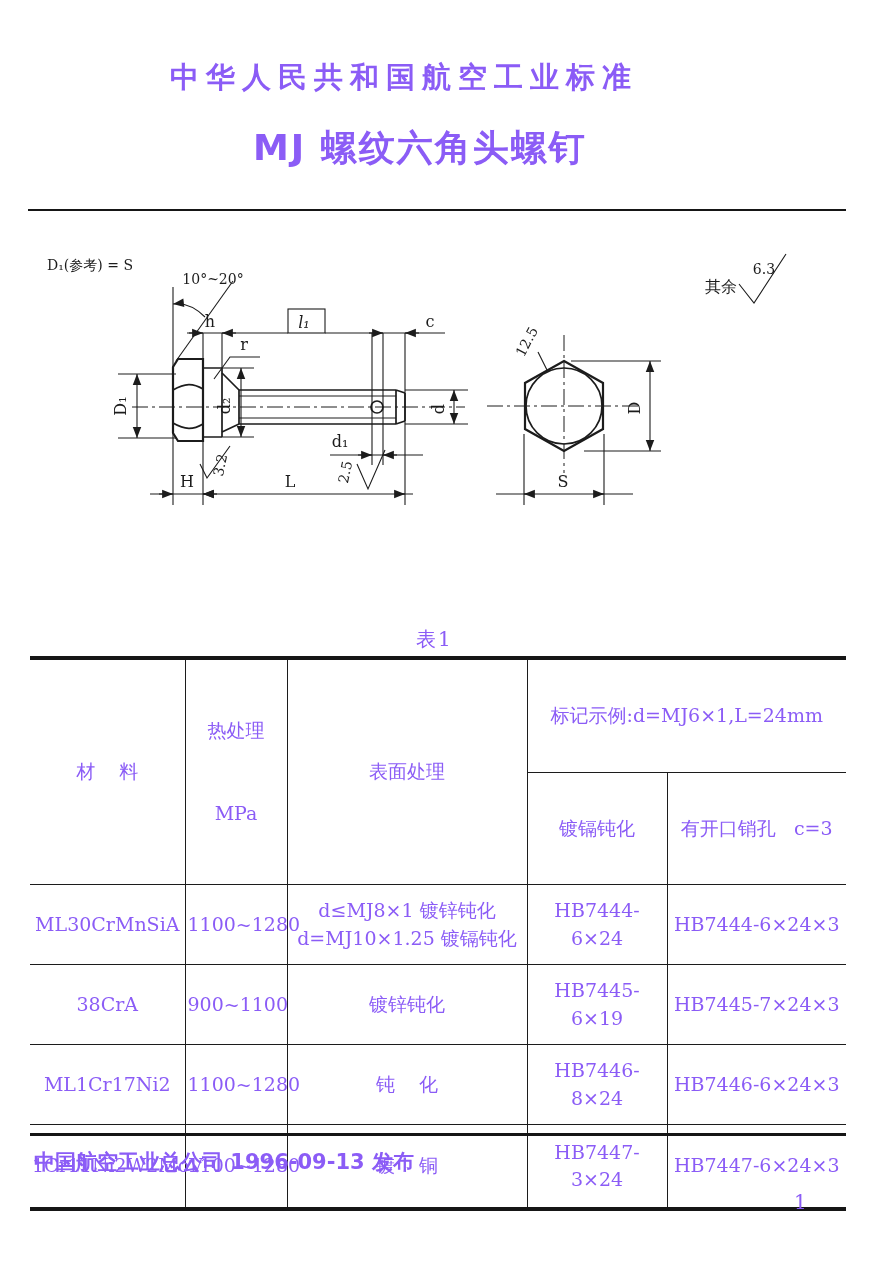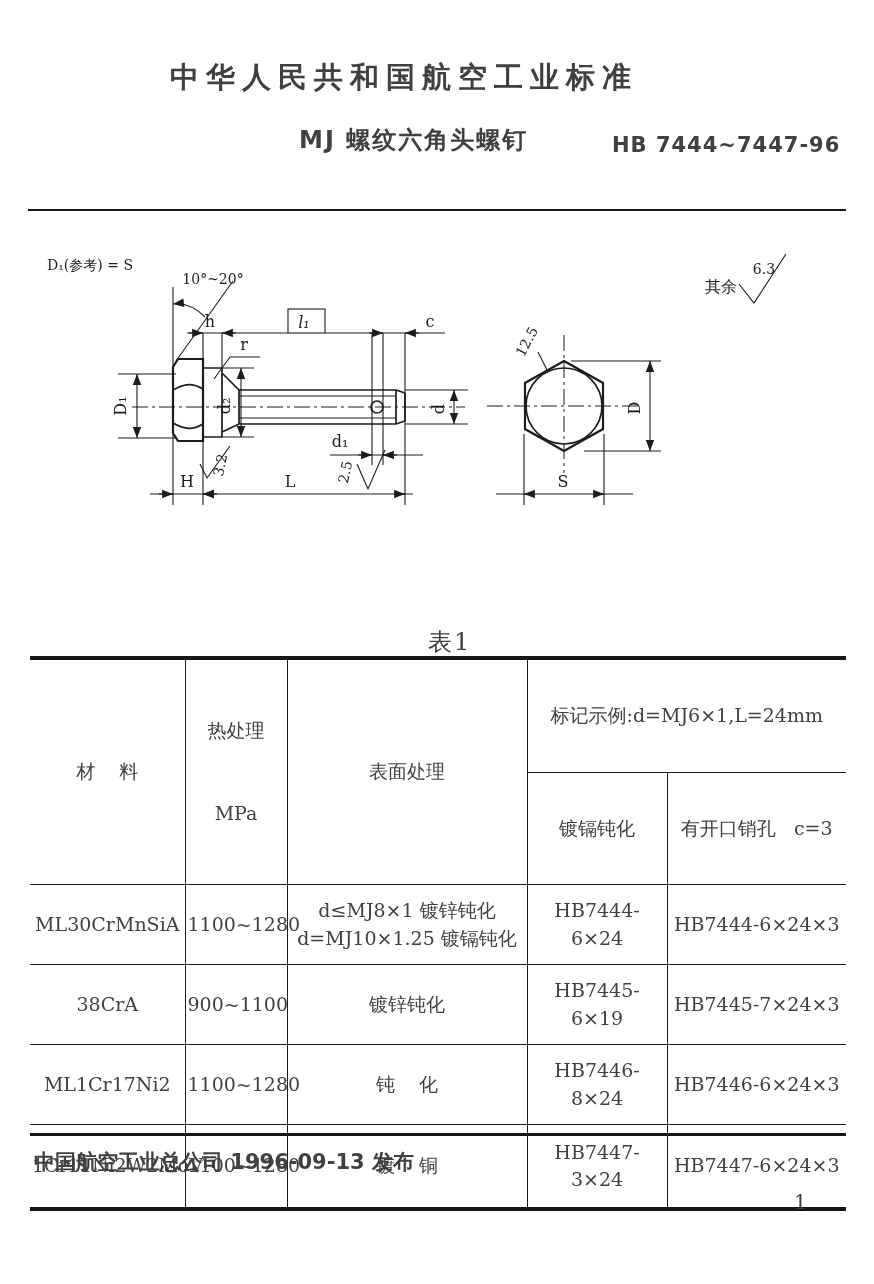--- a/index.html
+++ b/index.html
@@ -1,41 +1,41 @@
 <!DOCTYPE html>
 <html><head>
 <meta charset="utf-8">
 <style>
   html,body{margin:0;padding:0;background:#e8e8e8;}
   .page{
     position:relative;width:874px;height:1284px;background:#ffffff;
-    margin:0 auto;overflow:hidden;color:#404040;
+    margin:0 auto;overflow:hidden;color:#8b5cf6;
     font-family:"DejaVu Serif","Liberation Serif",serif;
   }
   .abs{position:absolute;}
   .std-title{left:170px;top:58px;font-size:29px;font-weight:bold;letter-spacing:7px;
     font-family:"DejaVu Sans","Liberation Sans",sans-serif;}
-  .doc-title{left:253px;top:124px;font-size:24px;font-weight:bold;letter-spacing:2px;
-    font-family:"DejaVu Sans","Liberation Sans",sans-serif;margin-left:46px;}
+  .doc-title{left:253px;top:124px;font-size:36px;font-weight:bold;letter-spacing:2px;
+    font-family:"DejaVu Sans","Liberation Sans",sans-serif;}
   .doc-number{left:612px;top:133px;font-size:21px;font-weight:bold;letter-spacing:1px;
     font-family:"DejaVu Sans","Liberation Sans",sans-serif;}
   .rule{background:#161616;}
   .rule-top{left:28px;top:209px;width:818px;height:2px;}
   .rule-bottom{left:30px;top:1133px;width:816px;height:3px;}
   .drawing{left:27px;top:240px;}
   .drawing .obj{stroke:#1c1c1c;fill:none;stroke-width:1.7;}
   .drawing .hv{stroke:#1c1c1c;fill:none;stroke-width:2.2;}
   .drawing .thin{stroke:#1c1c1c;fill:none;stroke-width:1;}
   .drawing .dim{stroke:#1c1c1c;fill:none;stroke-width:1.1;}
   .drawing .cl{stroke:#1c1c1c;fill:none;stroke-width:1;stroke-dasharray:16 4 3 4;}
   .drawing text{fill:#1c1c1c;font-family:"DejaVu Serif","Liberation Serif",serif;
     font-size:16px;}
   .drawing text.small{font-size:14px;}
   .drawing text.ital{font-style:italic;}
-  .tbl-caption{left:428px;top:626px;font-size:24px;letter-spacing:2px;text-align:center;}
+  .tbl-caption{left:416px;top:626px;font-size:20px;letter-spacing:2px;text-align:center;}
   table.tbl{position:absolute;left:30px;top:656px;width:816px;border-collapse:collapse;
     table-layout:fixed;border-top:4px solid #161616;border-bottom:4px solid #161616;
     font-size:19px;}
   table.tbl td{border:1.6px solid #1c1c1c;text-align:center;vertical-align:middle;
     padding:2px 2px;white-space:pre-wrap;line-height:1.45;}
   table.tbl td:first-child{border-left:none;}
   table.tbl td:last-child{border-right:none;}
   tr.hrow{height:42px;} tr.hrow2{height:41px;}
   tr.drow{height:80px;} tr.drow-last{height:84px;}
   .footer-left{left:34px;top:1148px;font-size:21px;font-weight:bold;
@@ -44,21 +44,20 @@
     font-family:"DejaVu Sans","Liberation Sans",sans-serif;}
   .page-number{left:794px;top:1190px;font-size:20px;}
 </style>
 </head>
 <body>
 
 <div class="page">
 
   <div class="abs std-title">中华人民共和国航空工业标准</div>
   <div class="abs doc-title">MJ 螺纹六角头螺钉</div>
-  <div class="abs doc-number">HB 7444~7447-96</div>
   <div class="abs rule rule-top"></div>
 
   <svg class="abs drawing" width="820" height="280" viewBox="0 0 820 280">
     <defs>
       <marker id="arr" viewBox="0 0 10 8" refX="9.5" refY="4" markerWidth="11" markerHeight="9" orient="auto-start-reverse">
         <path d="M0.5,0.5 L9.5,4 L0.5,7.5 Z" fill="#1c1c1c" stroke="none"></path>
       </marker>
     </defs>
 
     <g>

